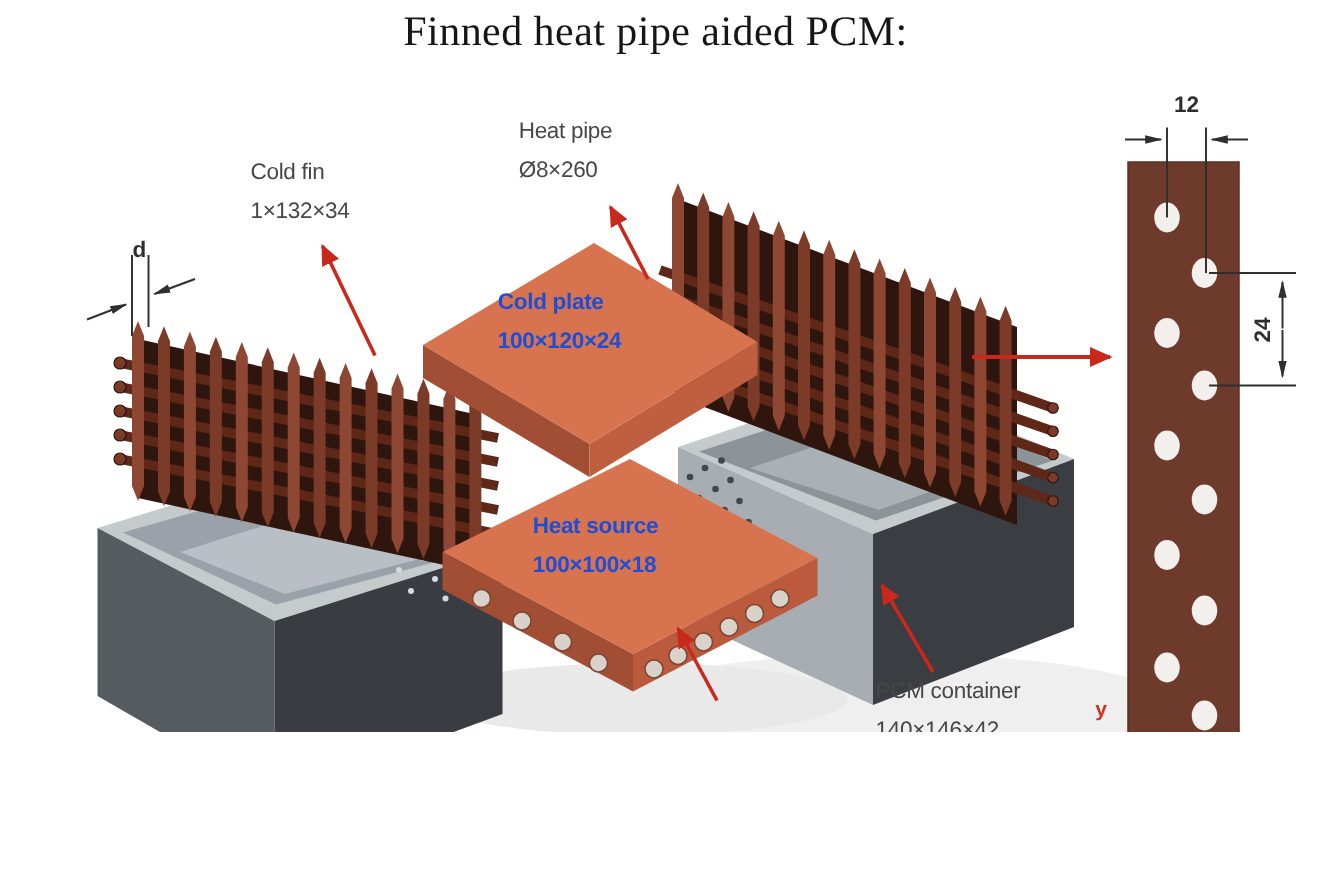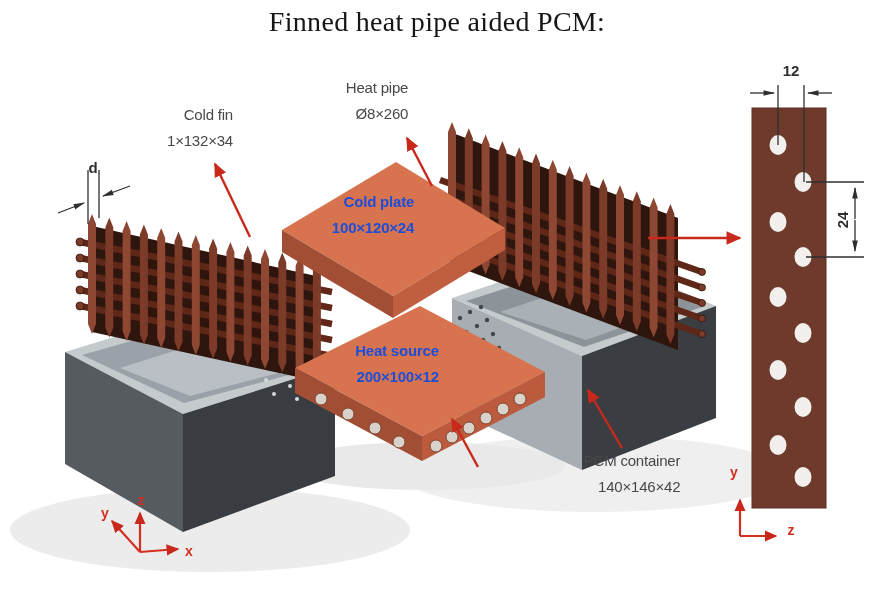--- a/index.html
+++ b/index.html
@@ -1,22 +1,22 @@
 <!DOCTYPE html>
 <html><head>
 <meta charset="utf-8">
 <style>
   html,body{margin:0;padding:0;background:#fff;}
-  .canvas{position:relative;width:880px;height:592px;background:#ffffff;overflow:hidden;
+  .canvas{position:relative;width:880px;height:488px;background:#ffffff;overflow:hidden;
           font-family:"Liberation Sans",sans-serif;}
   .title{position:absolute;left:437px;top:6px;transform:translateX(-50%);
          font-family:"Liberation Serif","DejaVu Serif",serif;font-size:28px;color:#161616;
          white-space:nowrap;letter-spacing:.3px;}
   svg.scene{position:absolute;left:0;top:0;}
-  .label{position:absolute;transform:translateX(-50%);text-align:right;
+  .label{position:absolute;transform:translateX(-50%);text-align:left;
          font-size:15px;line-height:26px;color:#474747;white-space:nowrap;letter-spacing:-.2px;}
   .label.on-plate{color:#1d4ed8;font-weight:600;}
   .dim{position:absolute;transform:translate(-50%,-50%);font-size:15px;font-weight:600;color:#2e2e2e;}
   .dim.rot{transform:translate(-50%,-50%) rotate(-90deg);}
   .axis{position:absolute;transform:translate(-50%,-50%);font-size:14px;font-weight:700;color:#d32f1f;}
 </style>
 </head>
 <body>
 
 <div class="canvas">
@@ -229,21 +229,21 @@
   <div class="label" style="left:377px;top:75px">
     <div>Heat pipe</div>
     <div>Ø8×260</div>
   </div>
   <div class="label on-plate" style="left:373px;top:189px">
     <div>Cold plate</div>
     <div>100×120×24</div>
   </div>
   <div class="label on-plate" style="left:397px;top:338px">
     <div>Heat source</div>
-    <div>200×100×12</div>
+    <div>100×100×18</div>
   </div>
   <div class="label" style="left:632px;top:448px">
     <div>PCM container</div>
     <div>140×146×42</div>
   </div>
 
   <div class="dim" style="left:93px;top:167px">d</div>
   <div class="dim" style="left:791px;top:70px">12</div>
   <div class="dim rot" style="left:842px;top:220px">24</div>
 

